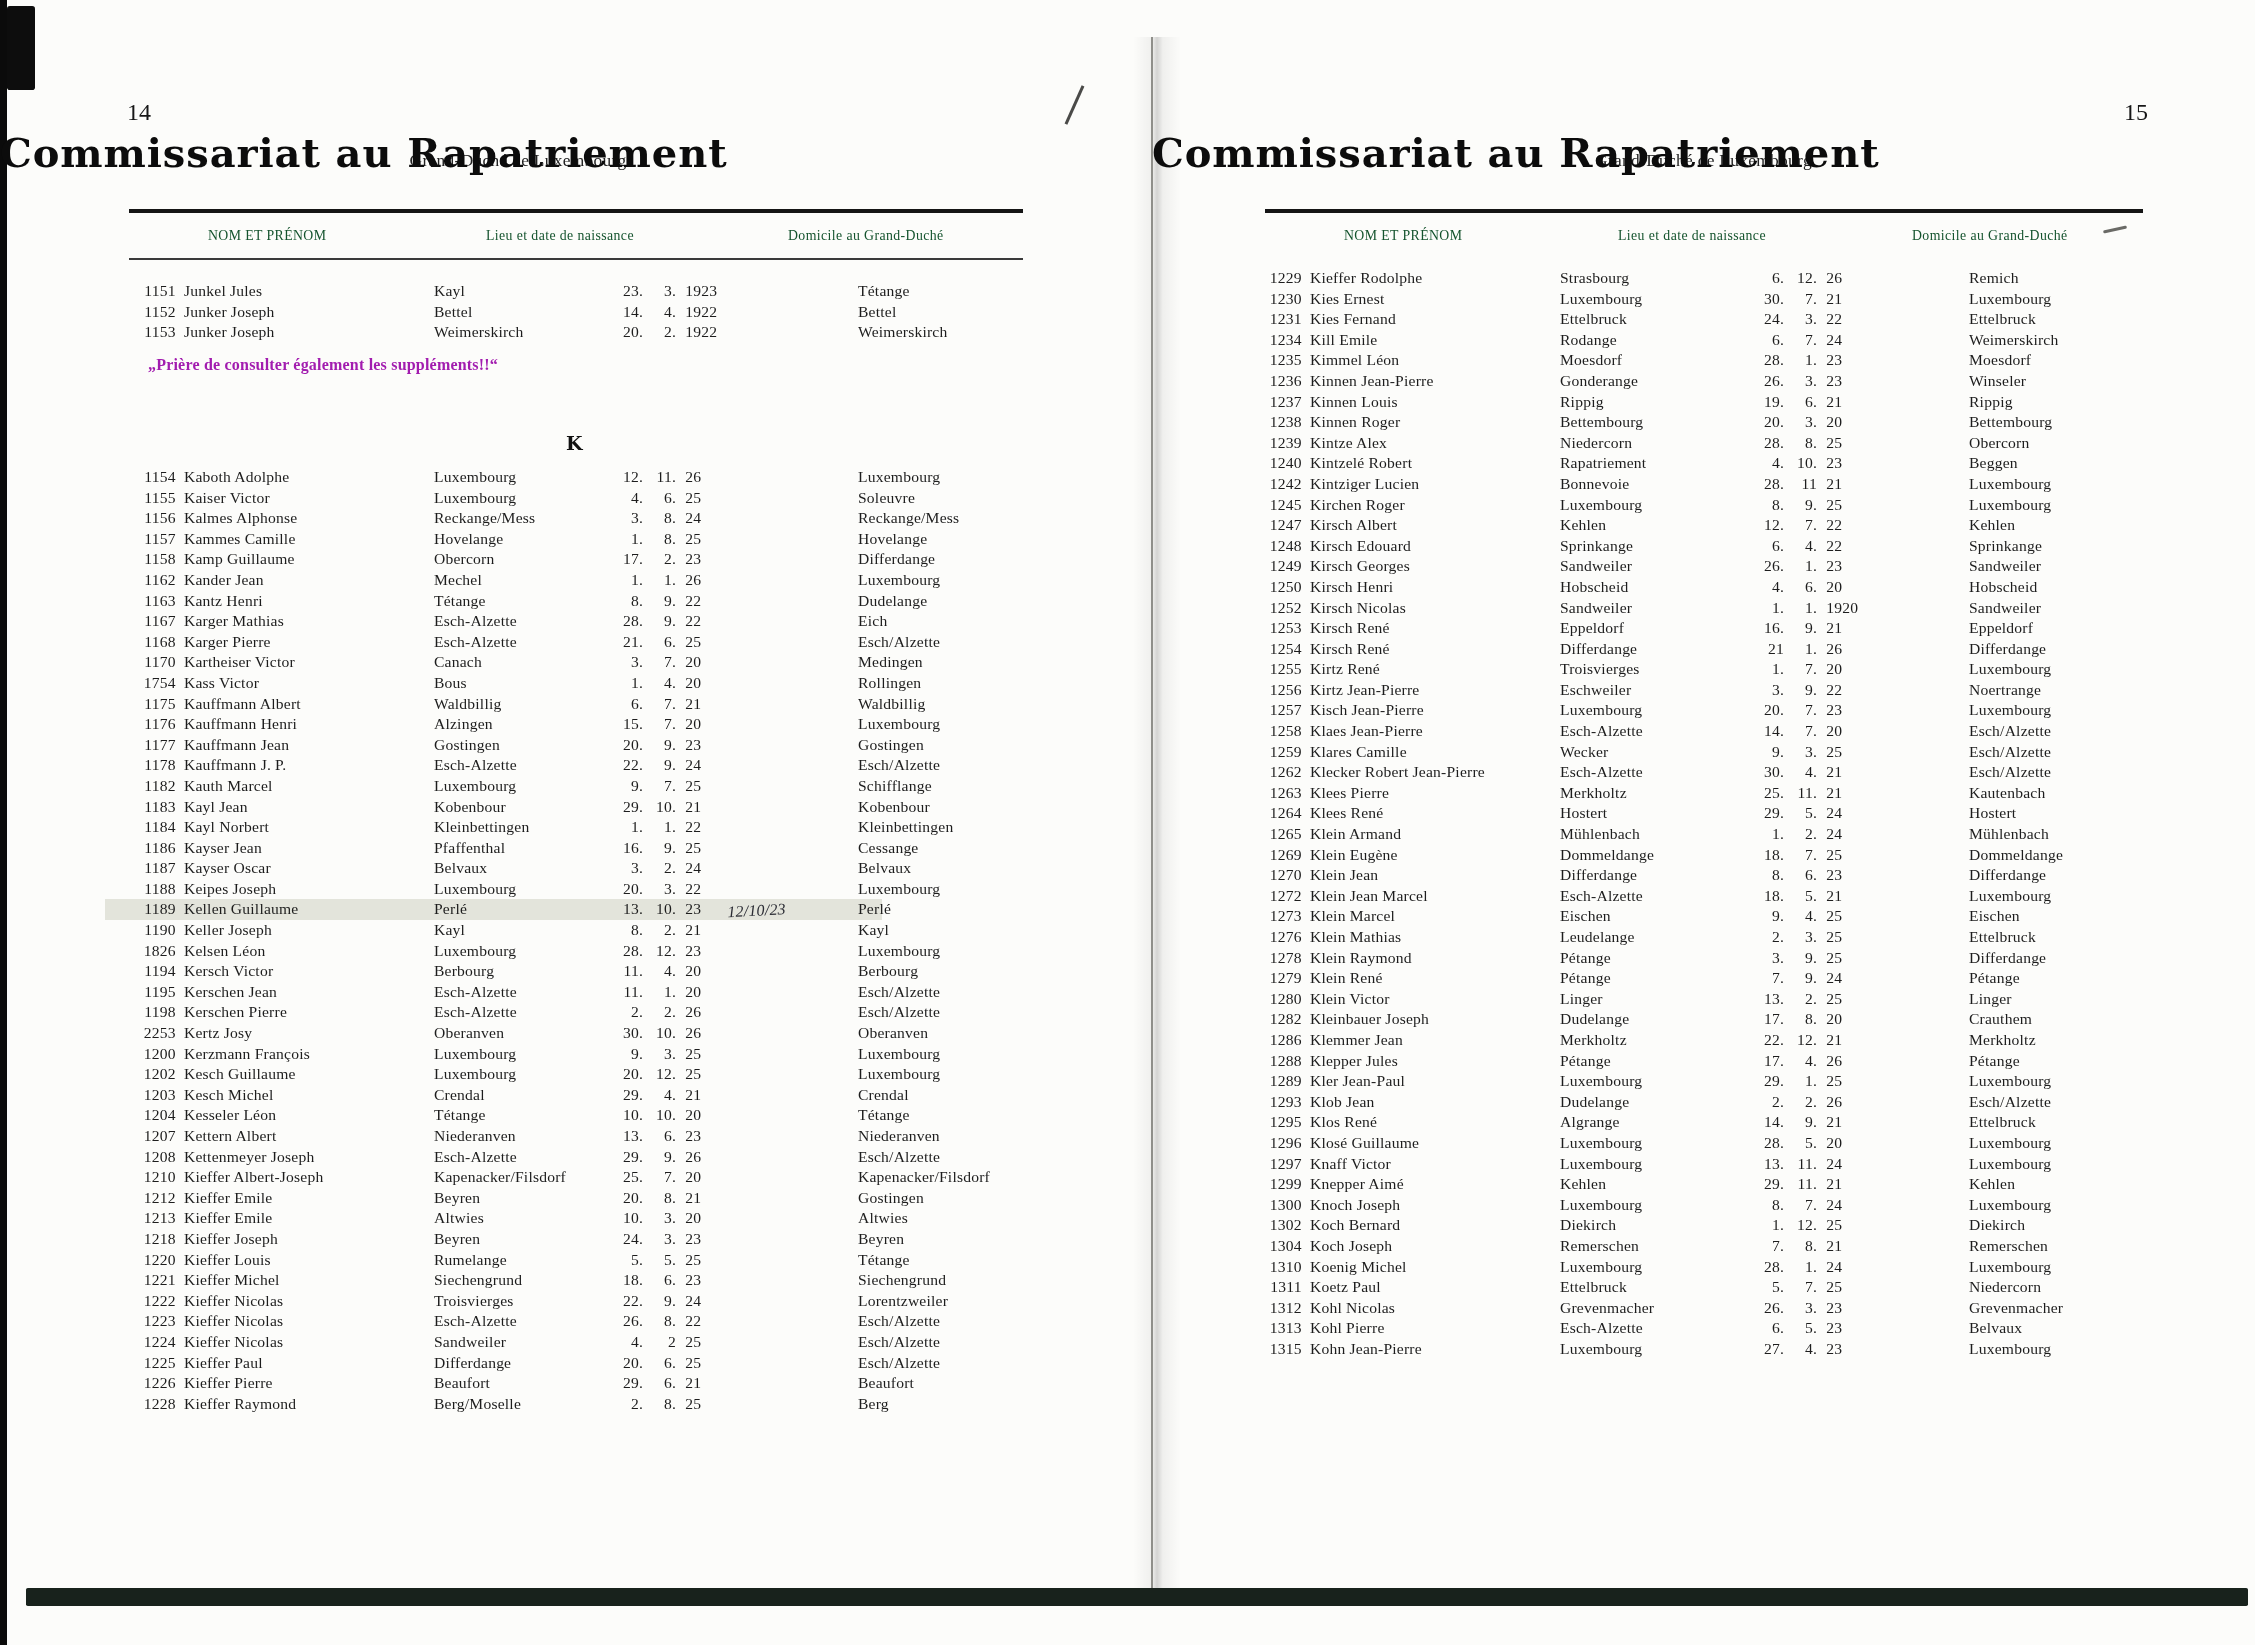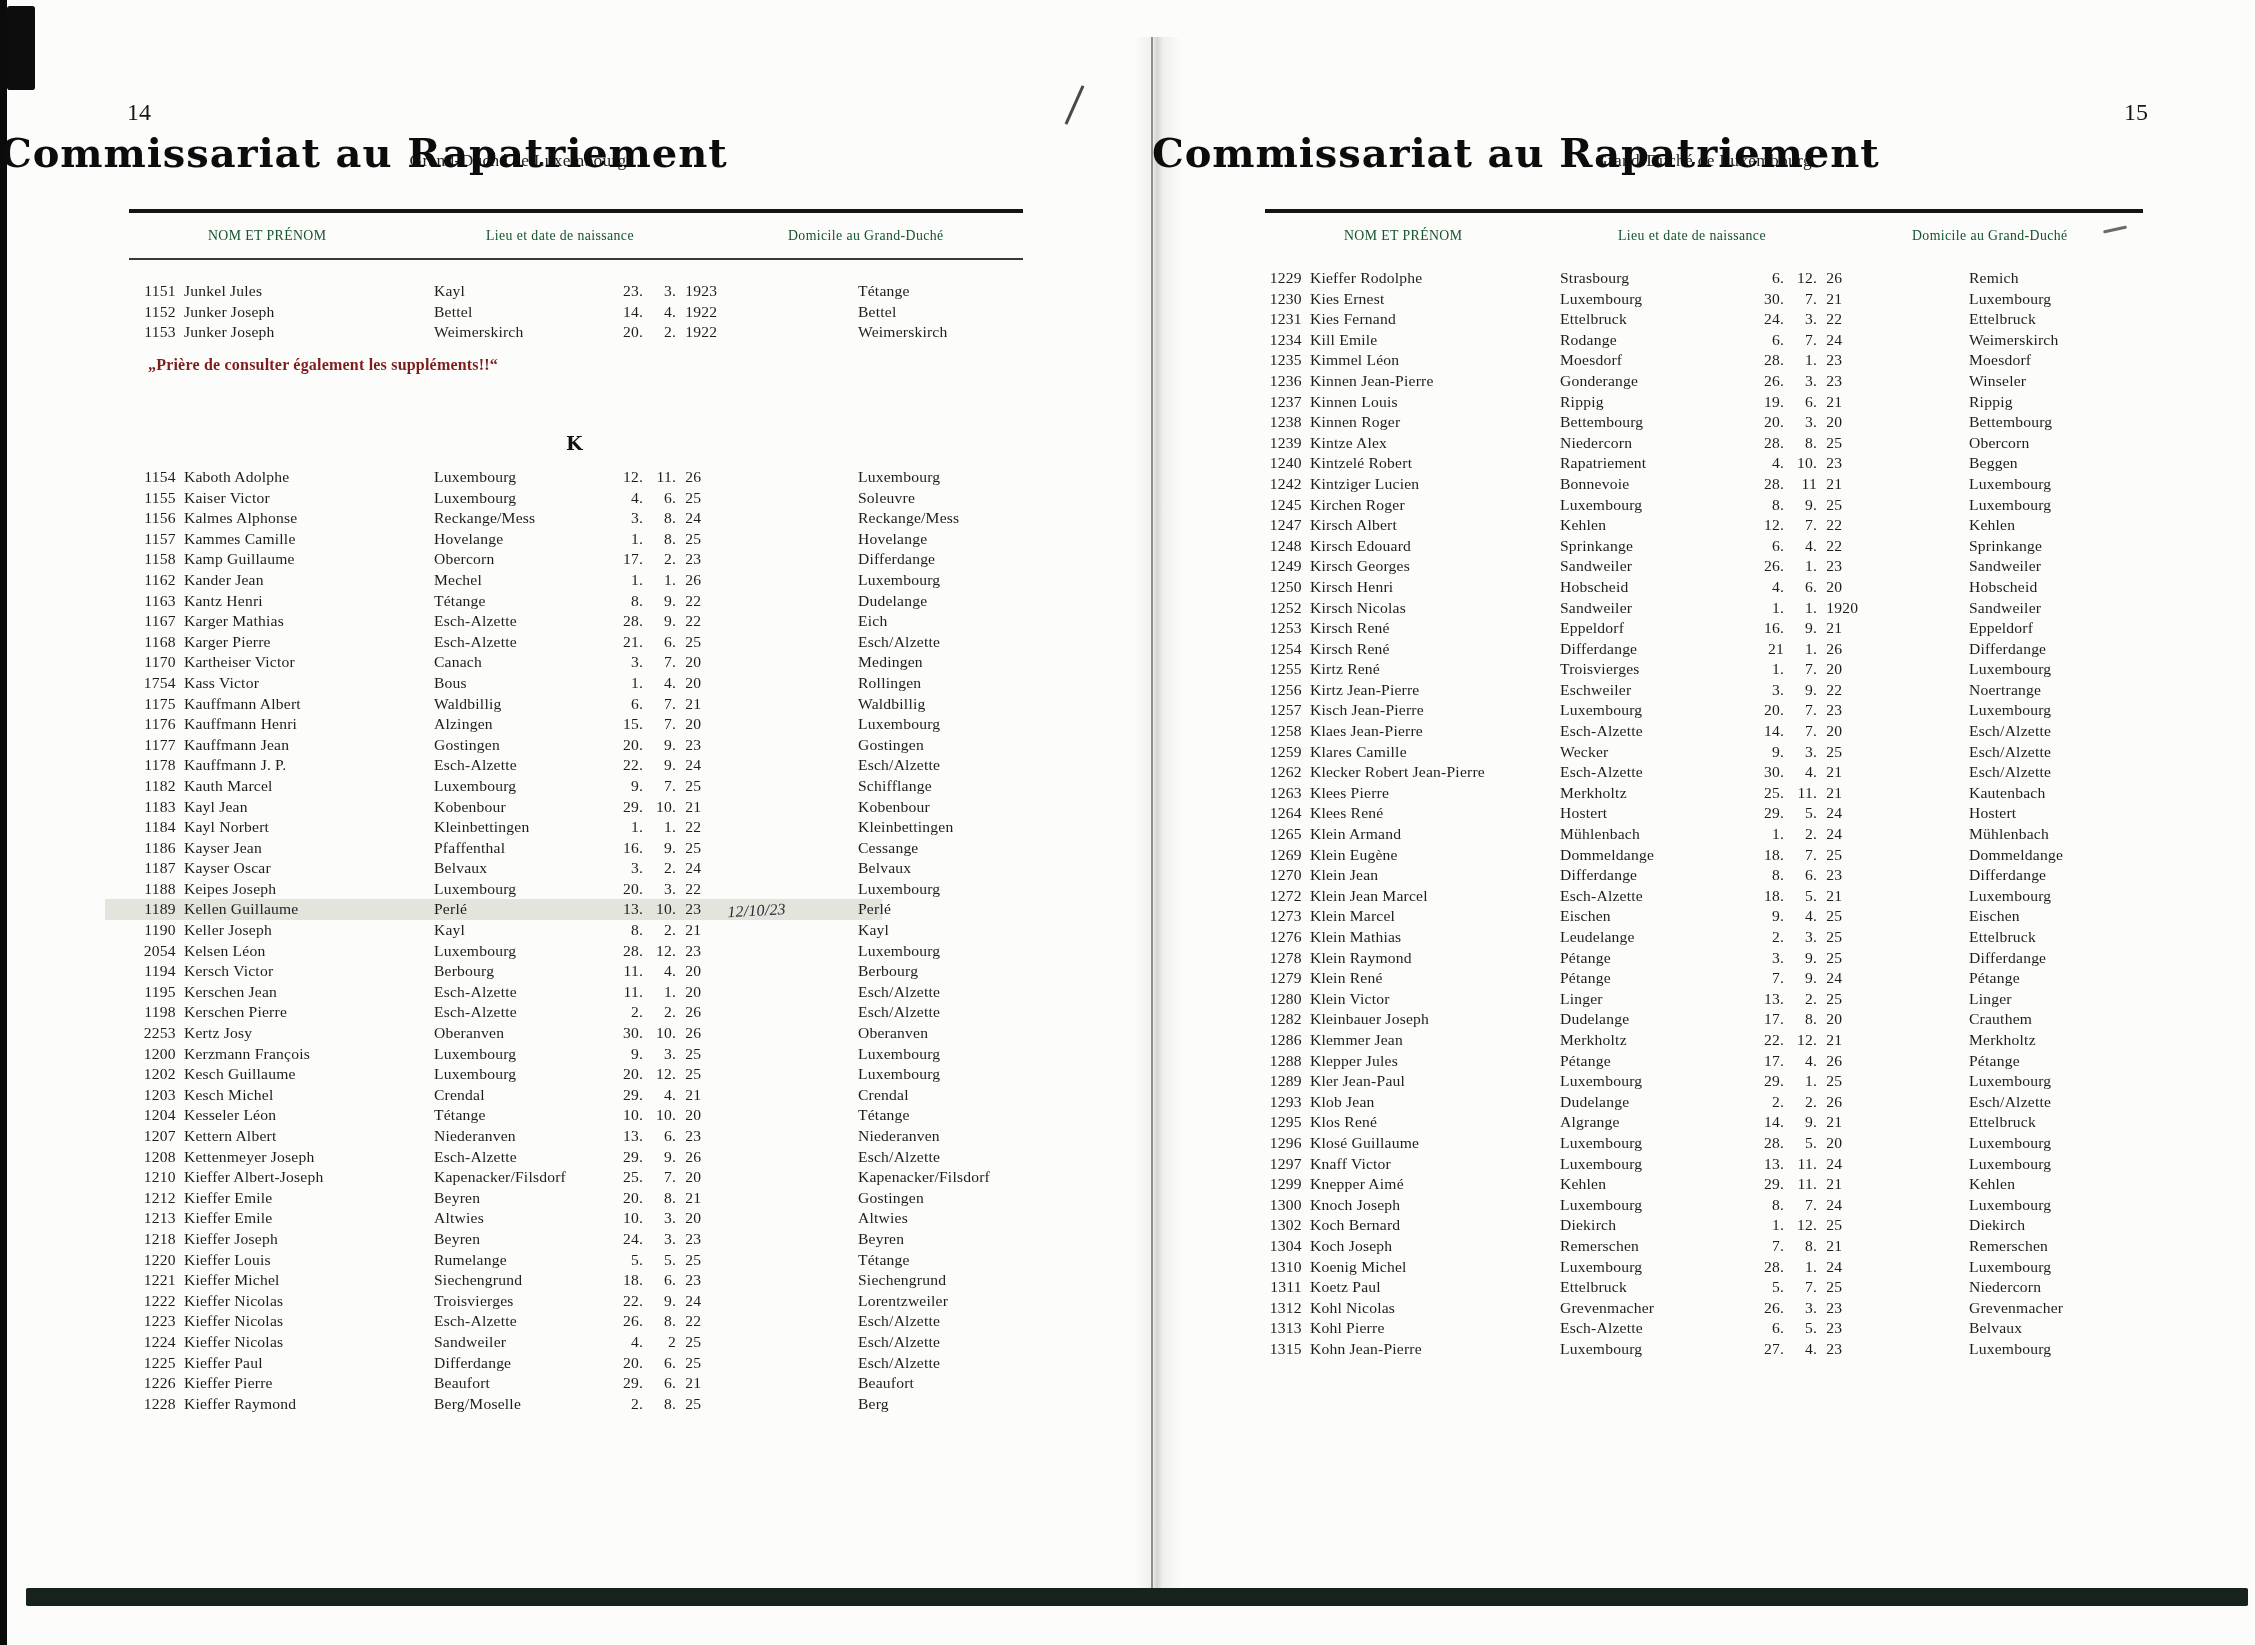--- a/index.html
+++ b/index.html
@@ -57,21 +57,21 @@
   .row { display:grid; grid-template-columns:var(--cols); padding-left:var(--pad);
          height:20.6px; line-height:20.6px; font-size:15.6px; white-space:nowrap; letter-spacing:0.2px; }
   .c-num { text-align:right; padding-right:8.3px; }
   .c-day, .c-mon { text-align:right; }
   .c-yr  { padding-left:9.2px; }
   .c-annot { font-style:italic; font-size:16px; color:#2b2c34; transform:rotate(-3deg); padding-left:7.3px; }
   .row.hl { background-image:linear-gradient(#e3e4db,#e3e4db); background-repeat:no-repeat;
             background-position:105px 0; background-size:777px 100%; }
 
   .note { position:absolute; top:356px; left:148px; margin:0; font-size:16px;
-          font-weight:bold; letter-spacing:0.2px; color:#7f1d1d; }
+          font-weight:bold; letter-spacing:0.2px; color:#a21caf; }
   .section-letter { position:absolute; top:432px; left:566px; font-size:19px; font-weight:bold;
                     font-family:"DejaVu Serif",serif; color:#111; }
 </style>
 </head>
 <body>
 
 <div class="scan">
 
   <div class="edge-left"></div>
   <div class="corner-mark"></div>
@@ -381,21 +381,21 @@
           <span class="c-name">Keller Joseph</span>
           <span class="c-place">Kayl</span>
           <span class="c-day">8.</span>
           <span class="c-mon">2.</span>
           <span class="c-yr">21</span>
           <span class="c-annot"></span>
           <span class="c-dom">Kayl</span>
         </div>
 
         <div class="row">
-          <span class="c-num">2054</span>
+          <span class="c-num">1826</span>
           <span class="c-name">Kelsen Léon</span>
           <span class="c-place">Luxembourg</span>
           <span class="c-day">28.</span>
           <span class="c-mon">12.</span>
           <span class="c-yr">23</span>
           <span class="c-annot"></span>
           <span class="c-dom">Luxembourg</span>
         </div>
 
         <div class="row">

